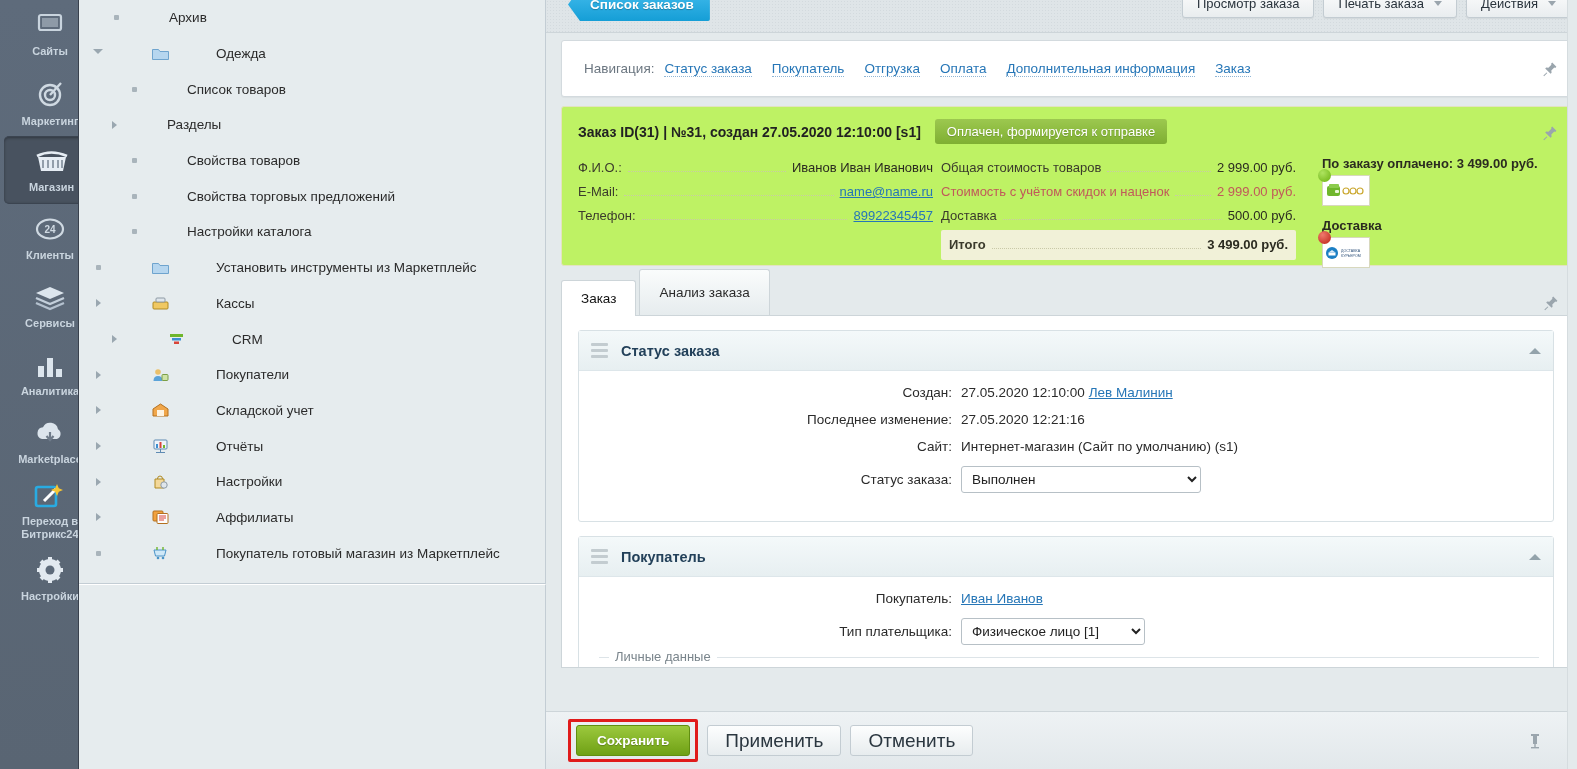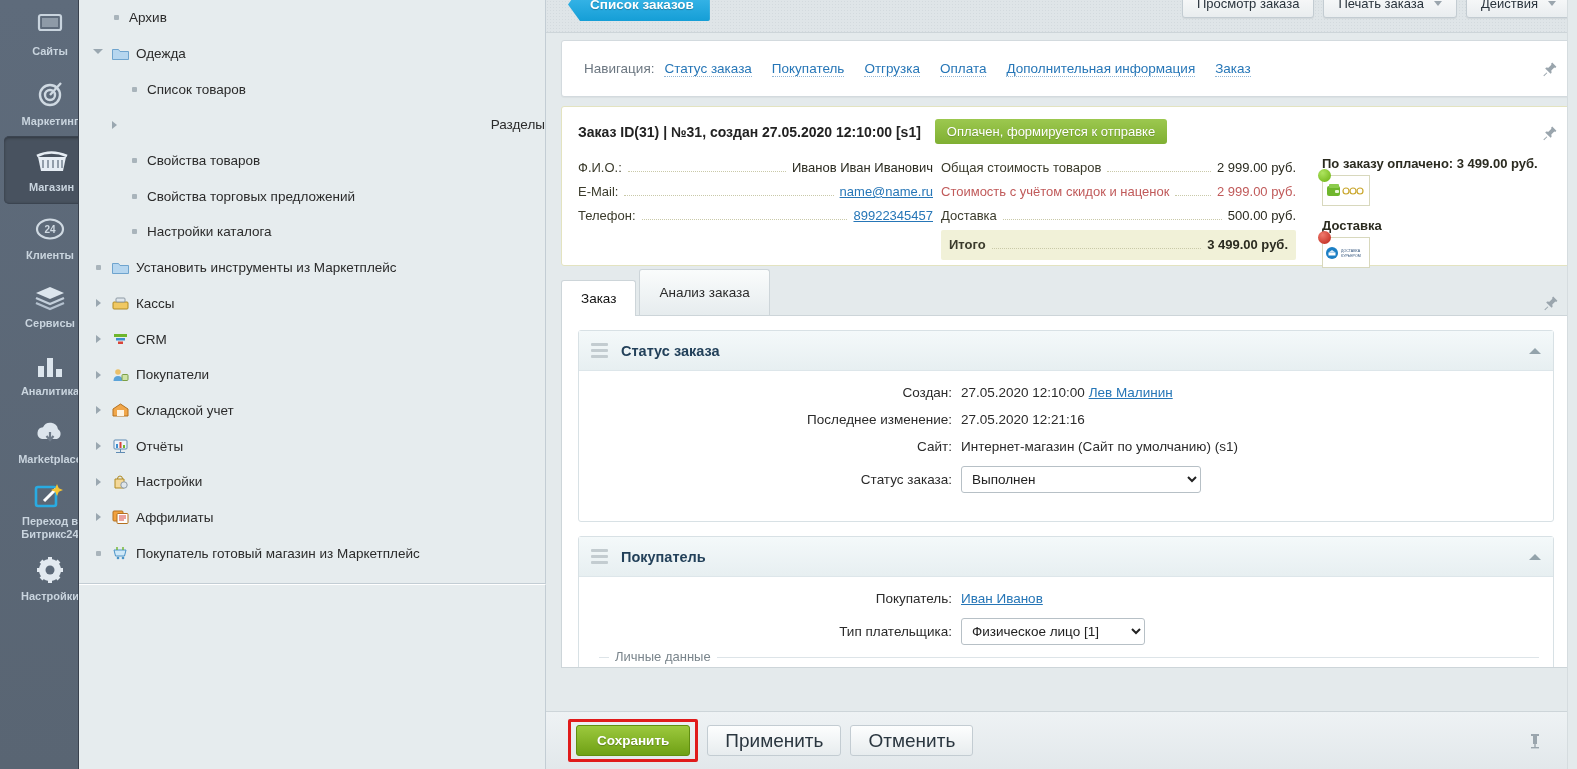--- a/index.html
+++ b/index.html
@@ -57,20 +57,21 @@
     background:#e6ecee;
     border-right:1px solid #c3cdd4;
     border-top:1px solid #fff;
   }
   .tnode {
     display:flex; align-items:center;
     height:35.7px;
     padding-left:8px;
     white-space:nowrap;
     cursor:pointer;
+    gap:40px;
   }
   .tnode .tw { width:22px; flex:0 0 22px; display:flex; align-items:center; justify-content:center; }
   .tri {
     width:0;height:0;
     border-left:5px solid #9aa7b0;
     border-top:4px solid transparent;
     border-bottom:4px solid transparent;
   }
   .tri.down {
     border-left:5px solid transparent;
@@ -144,21 +145,21 @@
   }
   .pin {
     position:absolute; right:12px; top:50%; transform:translateY(-50%);
     width:16px; height:16px; cursor:pointer;
   }
 
   
   #summary {
     position:relative;
     margin:9px 6px 0 15px;
-    background:#ffffff;
+    background:#bef264;
     border:1px solid #e3e3c0;
     border-radius:3px;
     padding:12px 16px 14px 16px;
     height:160px;
   }
   #sumhead { display:flex; align-items:center; gap:14px; margin-bottom:12px; }
   #sumtitle { font-weight:bold; font-size:14px; color:#222; }
   #statusbadge {
     background:#8cba3f;
     background-image:linear-gradient(180deg,#9cc84f 0%,#7faf32 100%);
@@ -396,21 +397,21 @@
           </svg>
         </span>
         <span class="tlabel">Одежда</span>
       </div>
       <div class="tnode" style="padding-left: 44px;">
         <span class="tw">
           <i class="dotmark"></i>
         </span>
         <span class="tlabel">Список товаров</span>
       </div>
-      <div class="tnode" style="padding-left: 24px; justify-content: space-between;">
+      <div class="tnode" style="padding-left: 24px;">
         <span class="tw">
           <i class="tri"></i>
         </span>
         <span class="tlabel">Разделы</span>
       </div>
       <div class="tnode" style="padding-left: 44px;">
         <span class="tw">
           <i class="dotmark"></i>
         </span>
         <span class="tlabel">Свойства товаров</span>
@@ -443,21 +444,21 @@
           <i class="tri"></i>
         </span>
         <span class="ticon">
           <svg width="17" height="14" viewBox="0 0 17 14">
             <rect x="1" y="6" width="15" height="7" rx="1" fill="#f0c862" stroke="#b08a22" stroke-width="1"></rect>
             <rect x="4" y="2" width="9" height="4" rx="1" fill="#dfe6ec" stroke="#8e9aa4" stroke-width="1"></rect>
           </svg>
         </span>
         <span class="tlabel">Кассы</span>
       </div>
-      <div class="tnode" style="padding-left: 8px; text-align: right;">
+      <div class="tnode" style="padding-left: 24px; text-align: right;">
         <span class="tw">
           <i class="tri"></i>
         </span>
         <span class="ticon">
           <svg width="17" height="14" viewBox="0 0 17 14">
             <rect x="2" y="2" width="13" height="3" fill="#6fb62c"></rect>
             <rect x="4" y="6" width="9" height="2.5" fill="#3c8fd0"></rect>
             <rect x="6" y="9.5" width="5" height="2.5" fill="#d8453a"></rect>
           </svg>
         </span>

